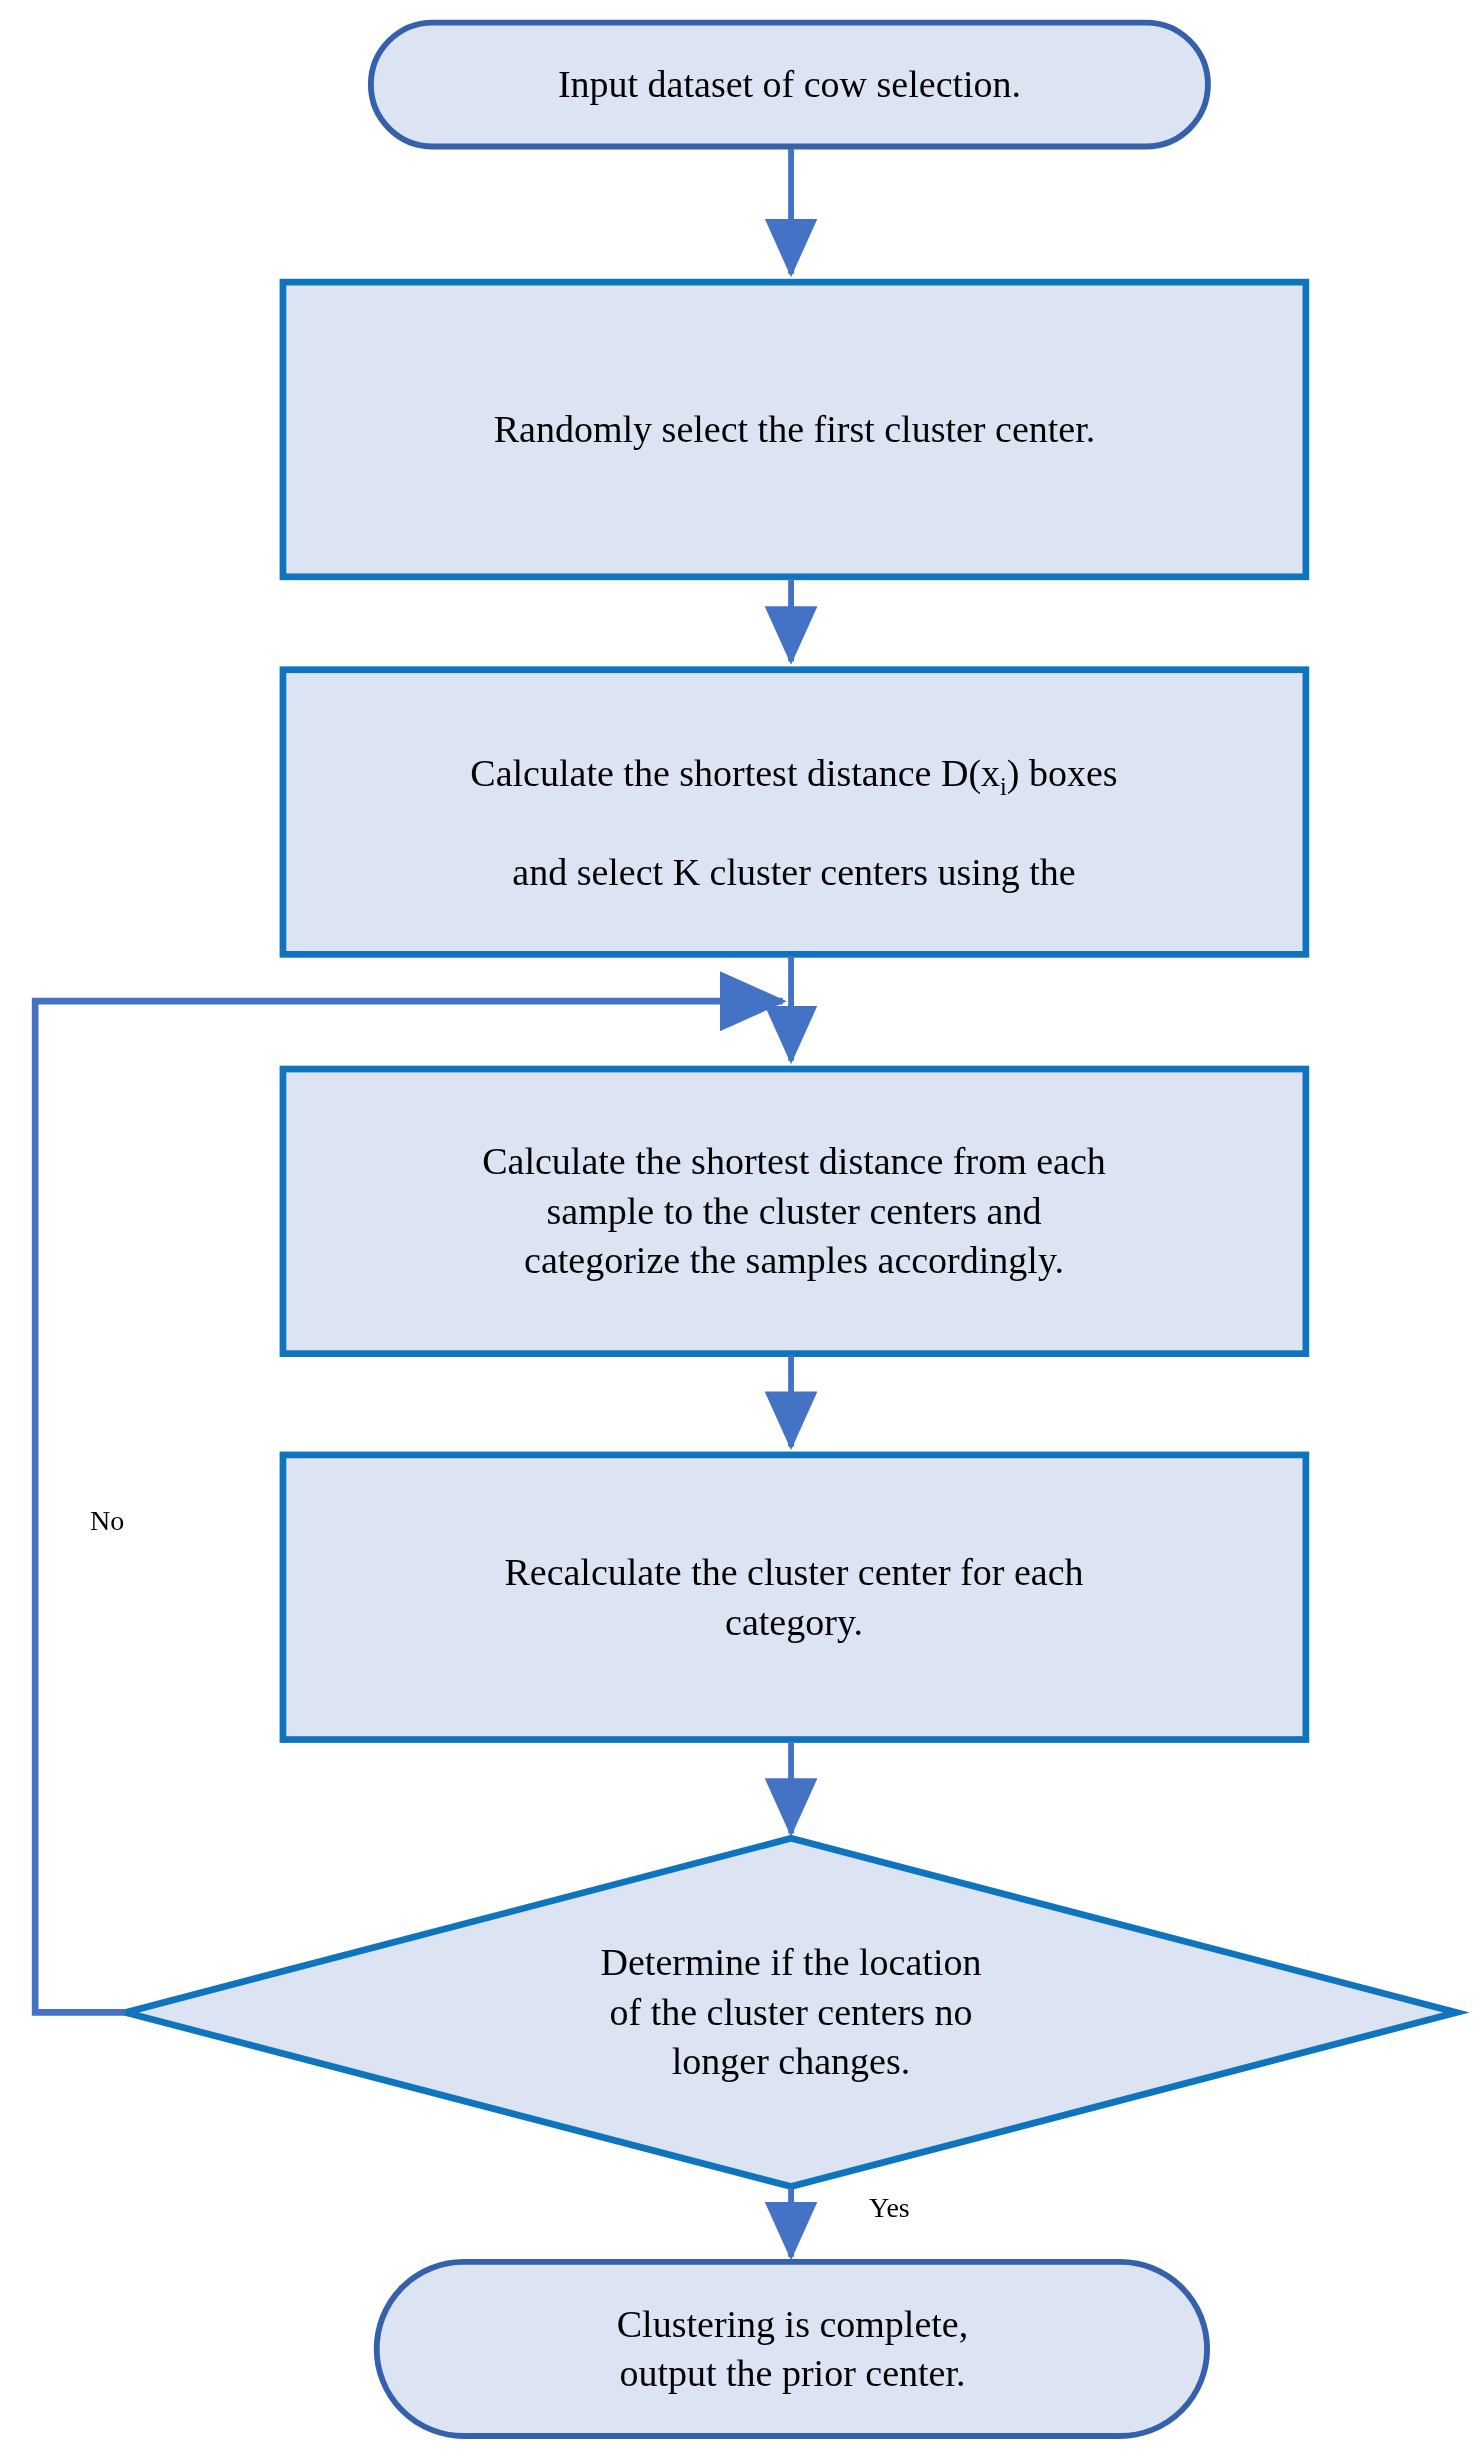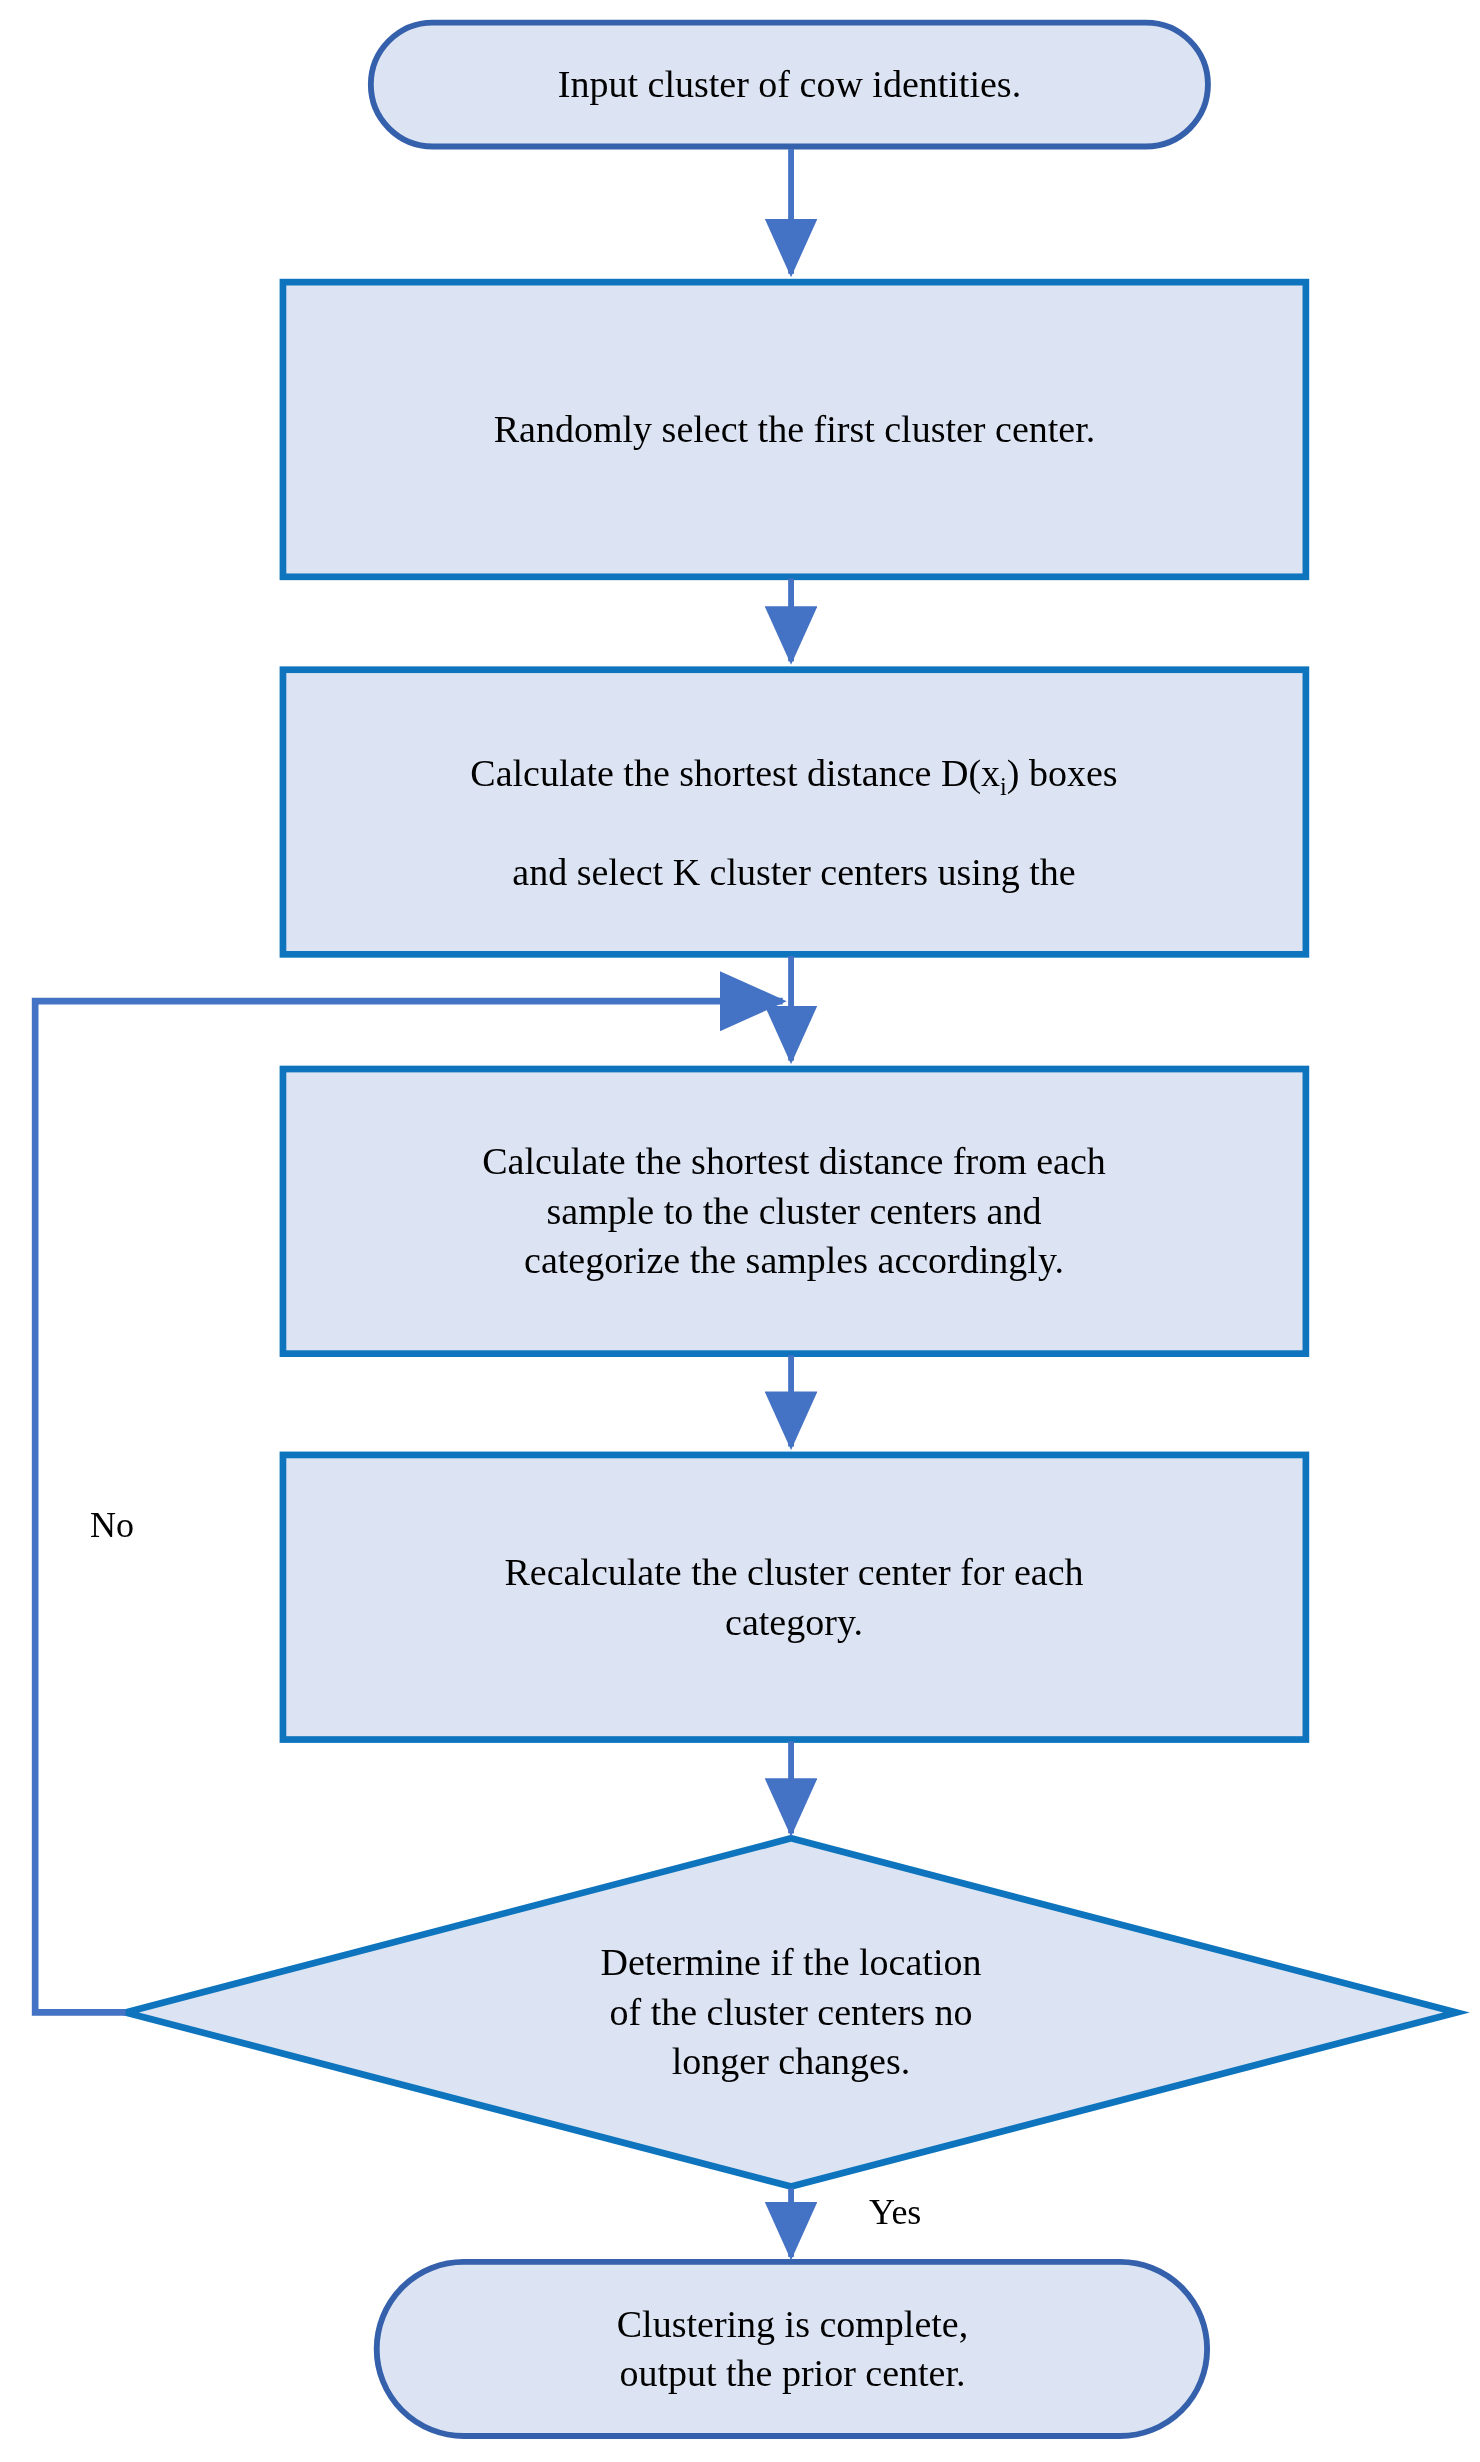--- a/index.html
+++ b/index.html
@@ -35,21 +35,21 @@
     font-family: "Liberation Serif", "DejaVu Serif", serif;
     font-size: 38px;
     line-height: 1.30;
     pointer-events: none;
     white-space: pre-line;
   }
   .edge-label {
     position: absolute;
     color: #000000;
     font-family: "Liberation Serif", "DejaVu Serif", serif;
-    font-size: 36px;
+    font-size: 28px;
     line-height: 1;
     white-space: nowrap;
   }
   .sub {
     font-size: 0.64em;
     vertical-align: sub;
     line-height: 0;
   }
 </style>
 </head>
@@ -86,21 +86,21 @@
 
     <line x1="945" y1="1619" x2="945" y2="1728" stroke="#4472c4" stroke-width="7" marker-end="url(#arrowhead)"></line>
 
     <line x1="945" y1="2080" x2="945" y2="2190" stroke="#4472c4" stroke-width="7" marker-end="url(#arrowhead)"></line>
 
     <line x1="945" y1="2614" x2="945" y2="2696" stroke="#4472c4" stroke-width="7" marker-end="url(#arrowhead)"></line>
 
     <path d="M 150,2404 L 42,2404 L 42,1196 L 935,1196" fill="none" stroke="#4472c4" stroke-width="8" marker-end="url(#arrowhead)"></path>
   </svg>
 
-  <div class="node-text" style="left:371px; top:22.6px; width:837px; height:124px;">Input cluster of cow identities.</div>
+  <div class="node-text" style="left:371px; top:22.6px; width:837px; height:124px;">Input dataset of cow selection.</div>
 
   <div class="node-text" style="left:283px; top:282px; width:1023px; height:295px;">Randomly select the first cluster center.</div>
 
   <div class="node-text" style="left:291px; top:670px; width:1006px; height:285px; display:block; padding-top:30px; box-sizing:border-box;">
     <div><span>Calculate the shortest distance D(x</span><span class="sub">i</span><span>) boxes</span></div>
     <div>and select K cluster centers using the</div>
   </div>
 
   <div class="node-text" style="left:291px; top:1069px; width:1006px; height:285px;">Calculate the shortest distance from each
 sample to the cluster centers and

